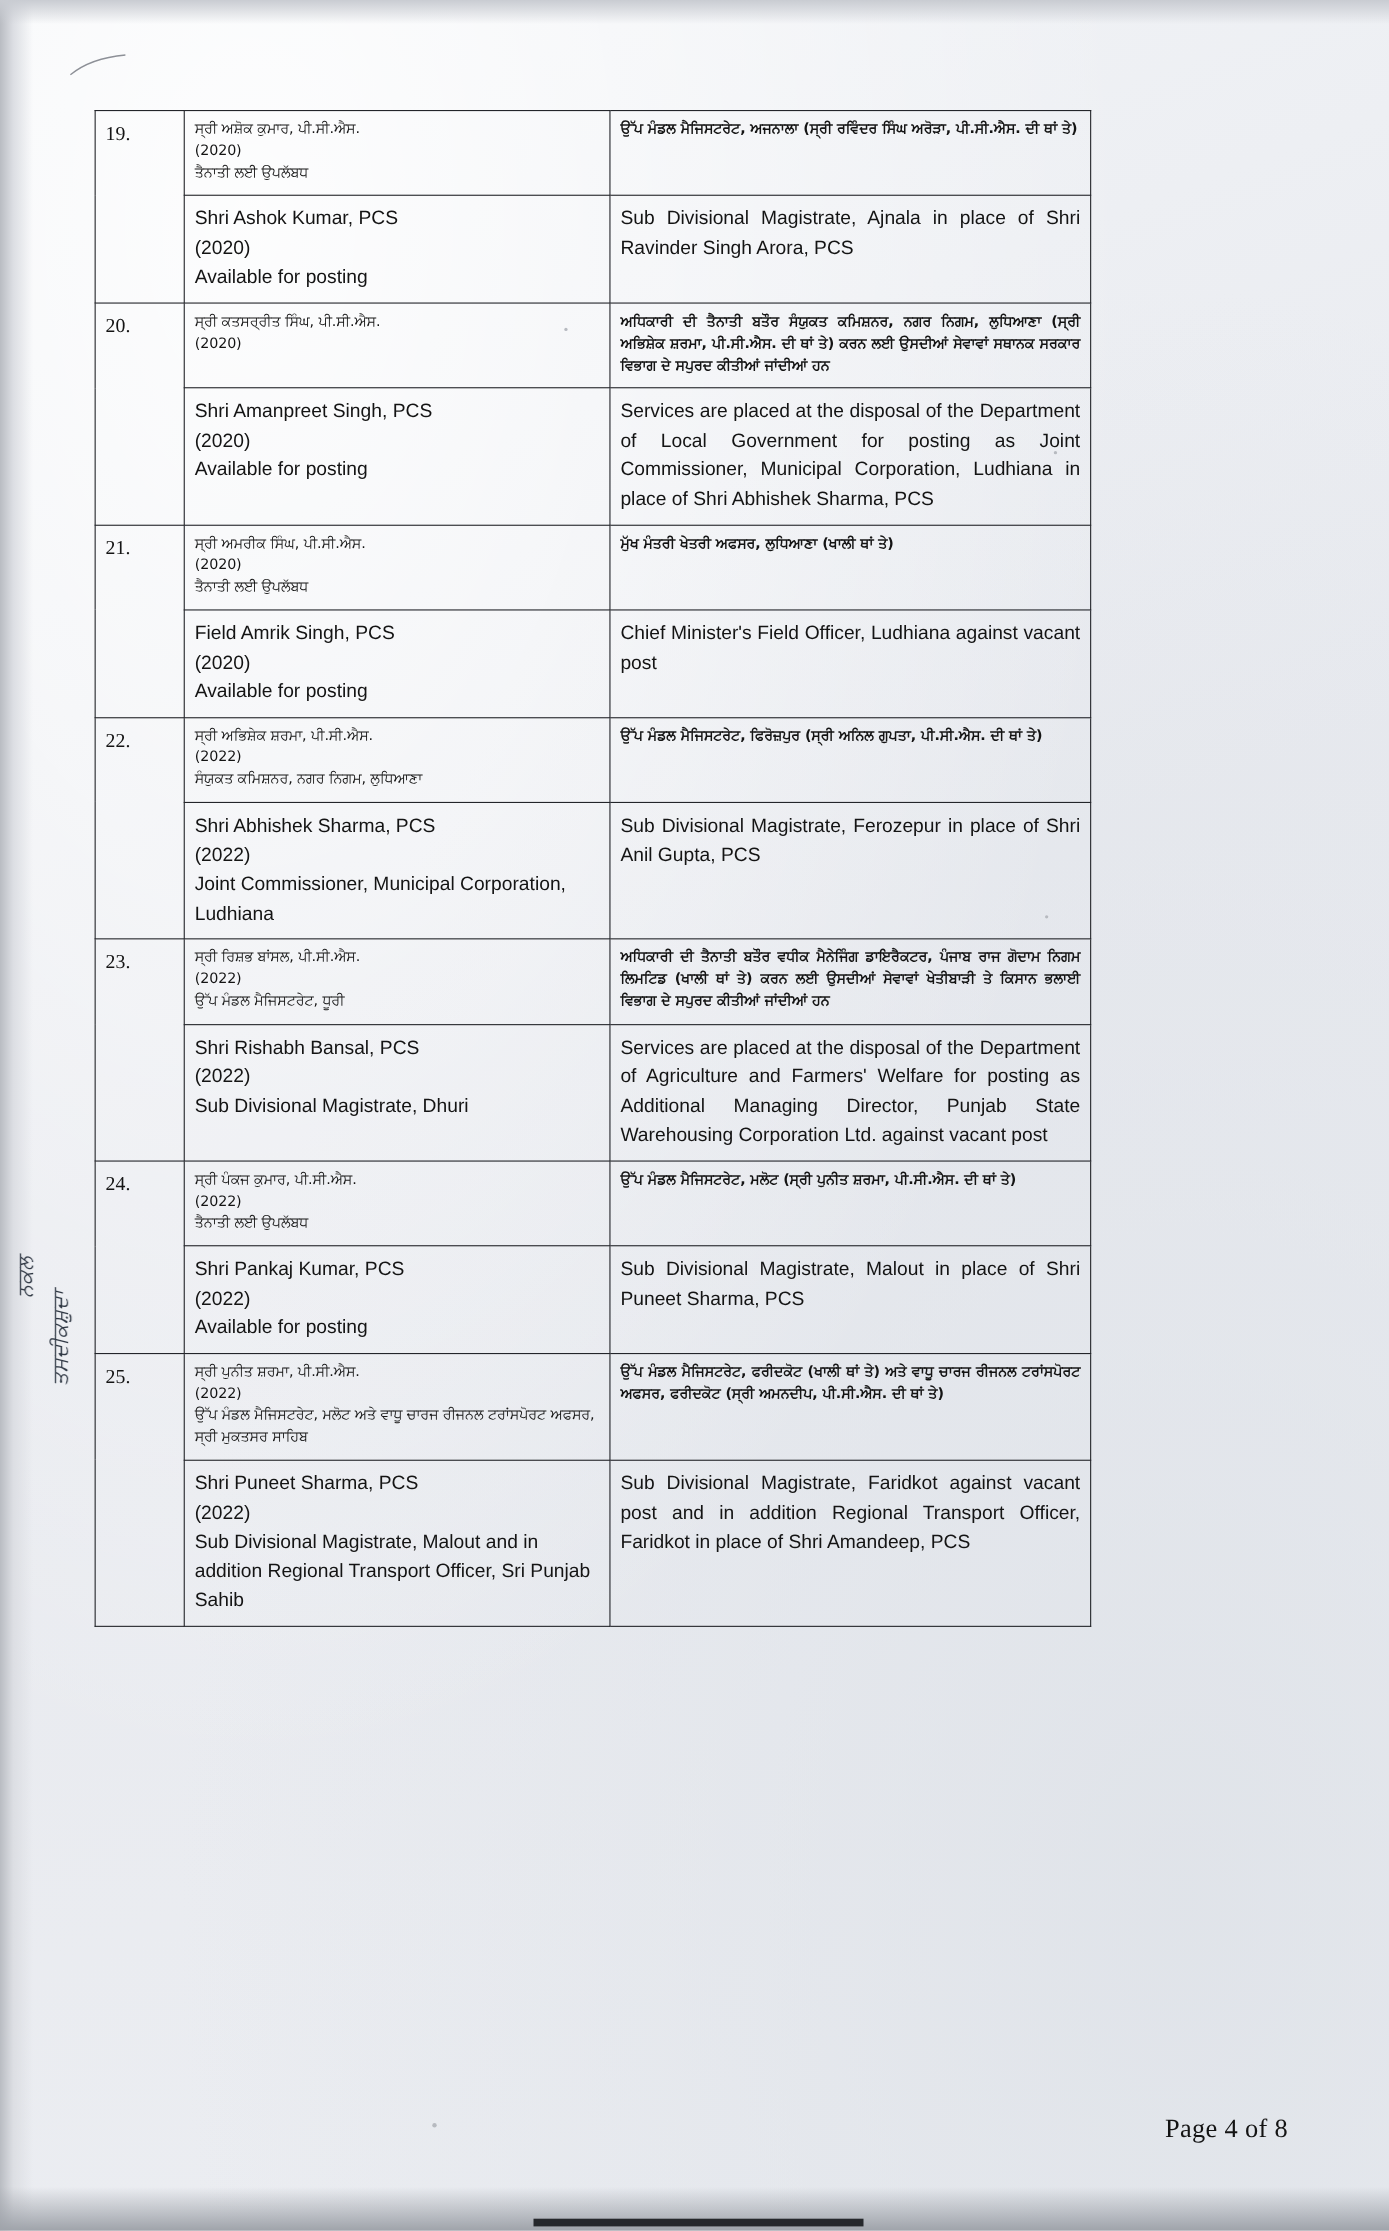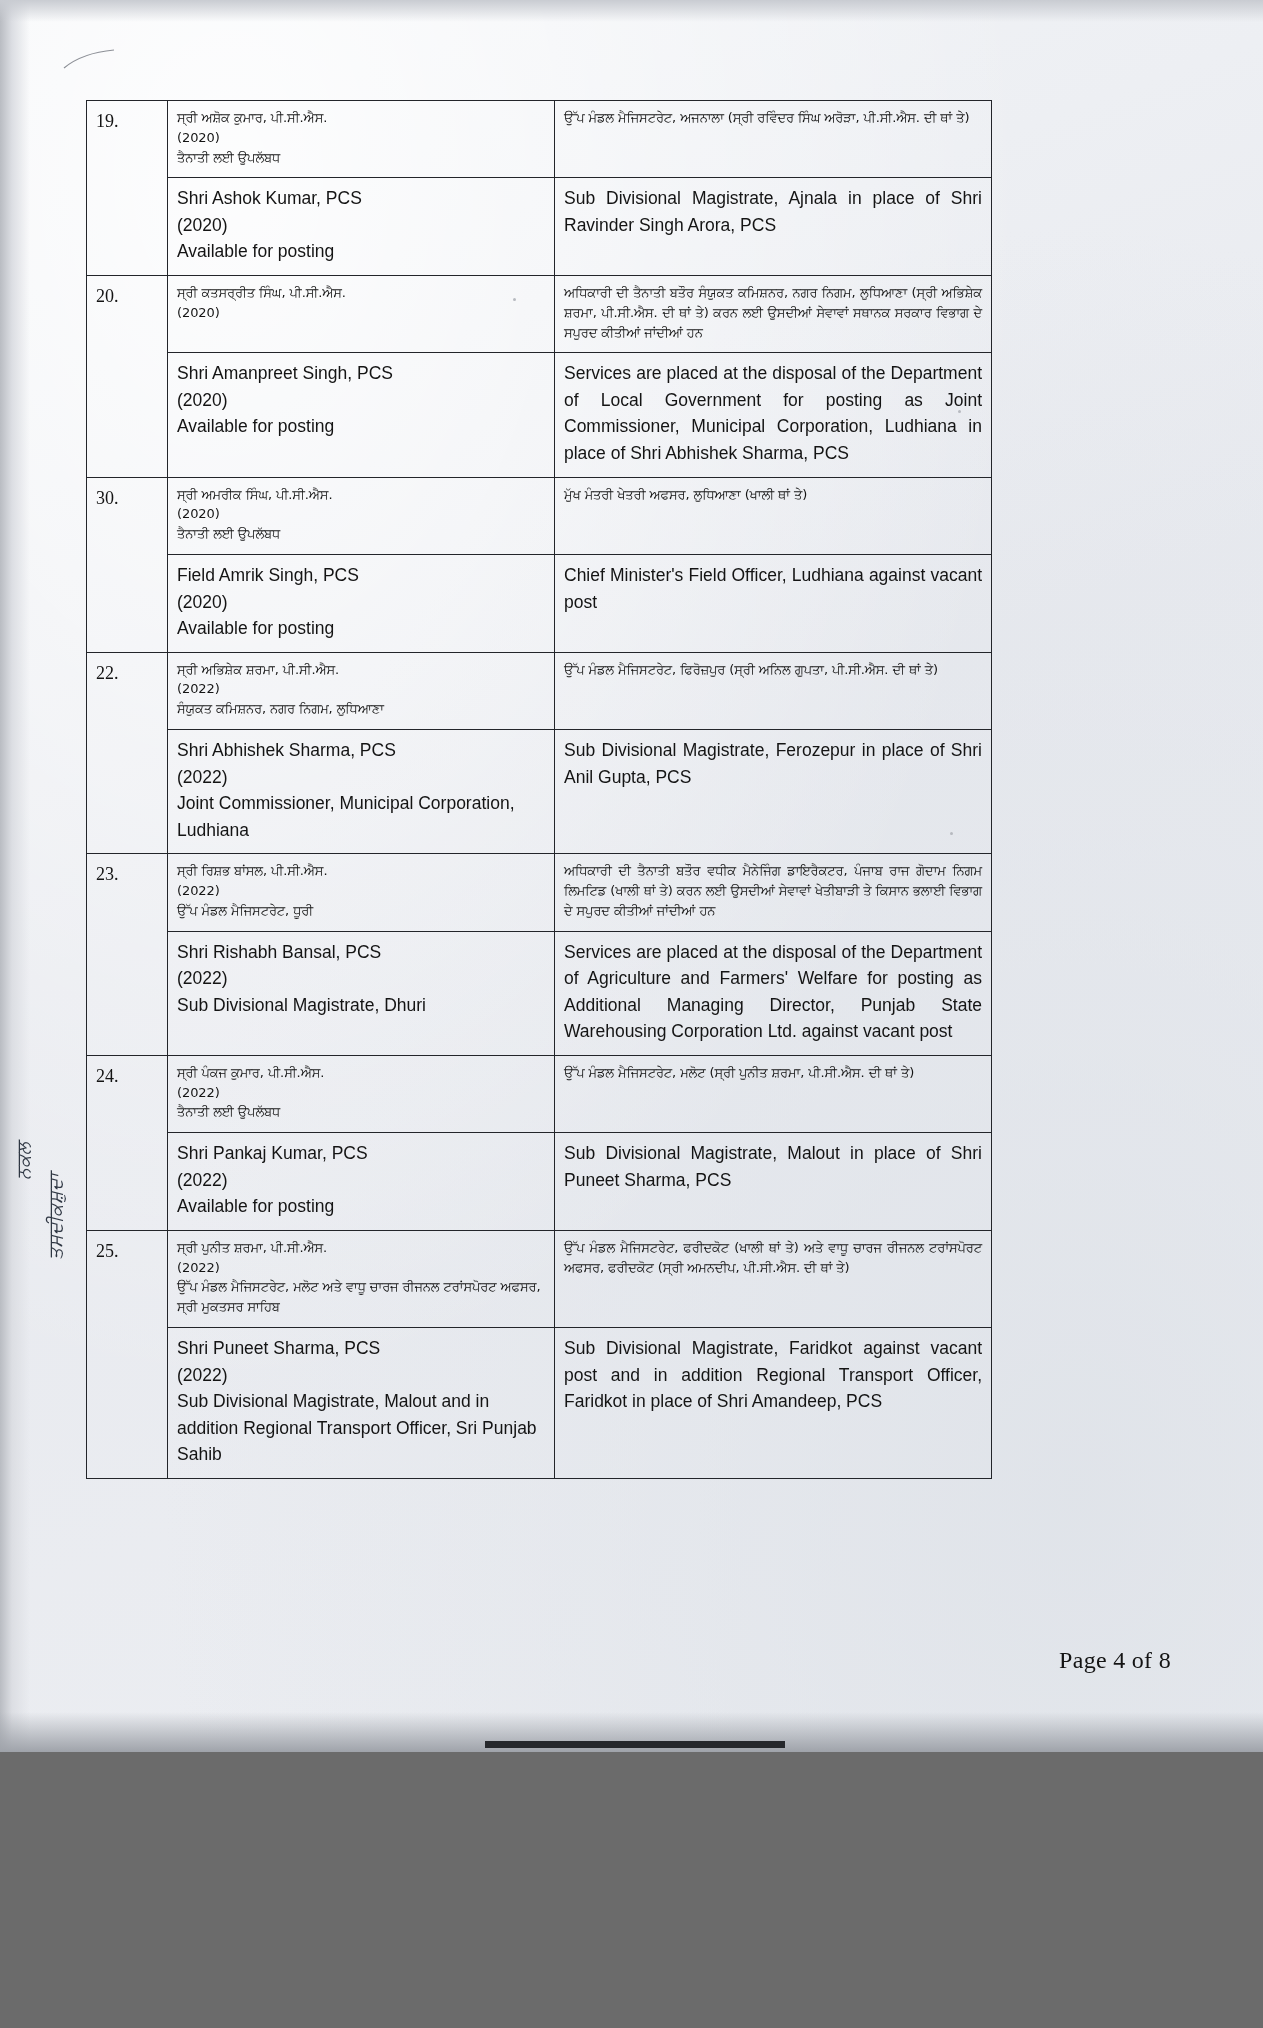--- a/index.html
+++ b/index.html
@@ -3,21 +3,21 @@
 <meta charset="utf-8">
 <style>
   html, body {
     margin: 0;
     padding: 0;
     background: #6b6b6b;
   }
   .page {
     position: relative;
     width: 1263px;
-    height: 1752px;
+    height: 2028px;
     margin: 0 auto;
     background: #eef0f3;
     overflow: hidden;
     font-family: "Liberation Serif", serif;
     color: #141414;
   }
   
   .paper-tint {
     position: absolute;
     inset: 0;
@@ -89,21 +89,21 @@
     font-size: 13px;
     line-height: 1.72;
     letter-spacing: -0.1px;
   }
   .en {
     font-family: Liberation Sans, sans-serif;
     font-size: 17.5px;
     line-height: 1.58;
   }
   .en.just { text-align: justify; text-align-last: left; }
-  .pa.just { text-align: justify; text-align-last: left; }
+  .pa.just { text-align: justify; text-align-last: left; font-weight: bold; }
   .sno { font-family: "Liberation Serif", serif; font-size: 18px; }
 
   .line { display: block; }
 
   
   .footer {
     position: absolute;
     right: 92px;
     bottom: 78px;
     font-family: "Liberation Serif", serif;
@@ -192,21 +192,21 @@
           <td class="c-left en">
             <span class="line">Shri Amanpreet Singh, PCS</span>
             <span class="line">(2020)</span>
             <span class="line">Available for posting</span>
           </td>
           <td class="c-right en just">
             <span class="line">Services are placed at the disposal of the Department of Local Government for posting as Joint Commissioner, Municipal Corporation, Ludhiana in place of Shri Abhishek Sharma, PCS</span>
           </td>
         </tr>
         <tr>
-          <td class="c-sno sno" rowspan="2">30.</td>
+          <td class="c-sno sno" rowspan="2">21.</td>
           <td class="c-left pa">
             <span class="line">ਸ੍ਰੀ ਅਮਰੀਕ ਸਿੰਘ, ਪੀ.ਸੀ.ਐਸ.</span>
             <span class="line">(2020)</span>
             <span class="line">ਤੈਨਾਤੀ ਲਈ ਉਪਲੱਬਧ</span>
           </td>
           <td class="c-right pa just">
             <span class="line">ਮੁੱਖ ਮੰਤਰੀ ਖੇਤਰੀ ਅਫਸਰ, ਲੁਧਿਆਣਾ (ਖਾਲੀ ਥਾਂ ਤੇ)</span>
           </td>
         </tr>
         <tr>

